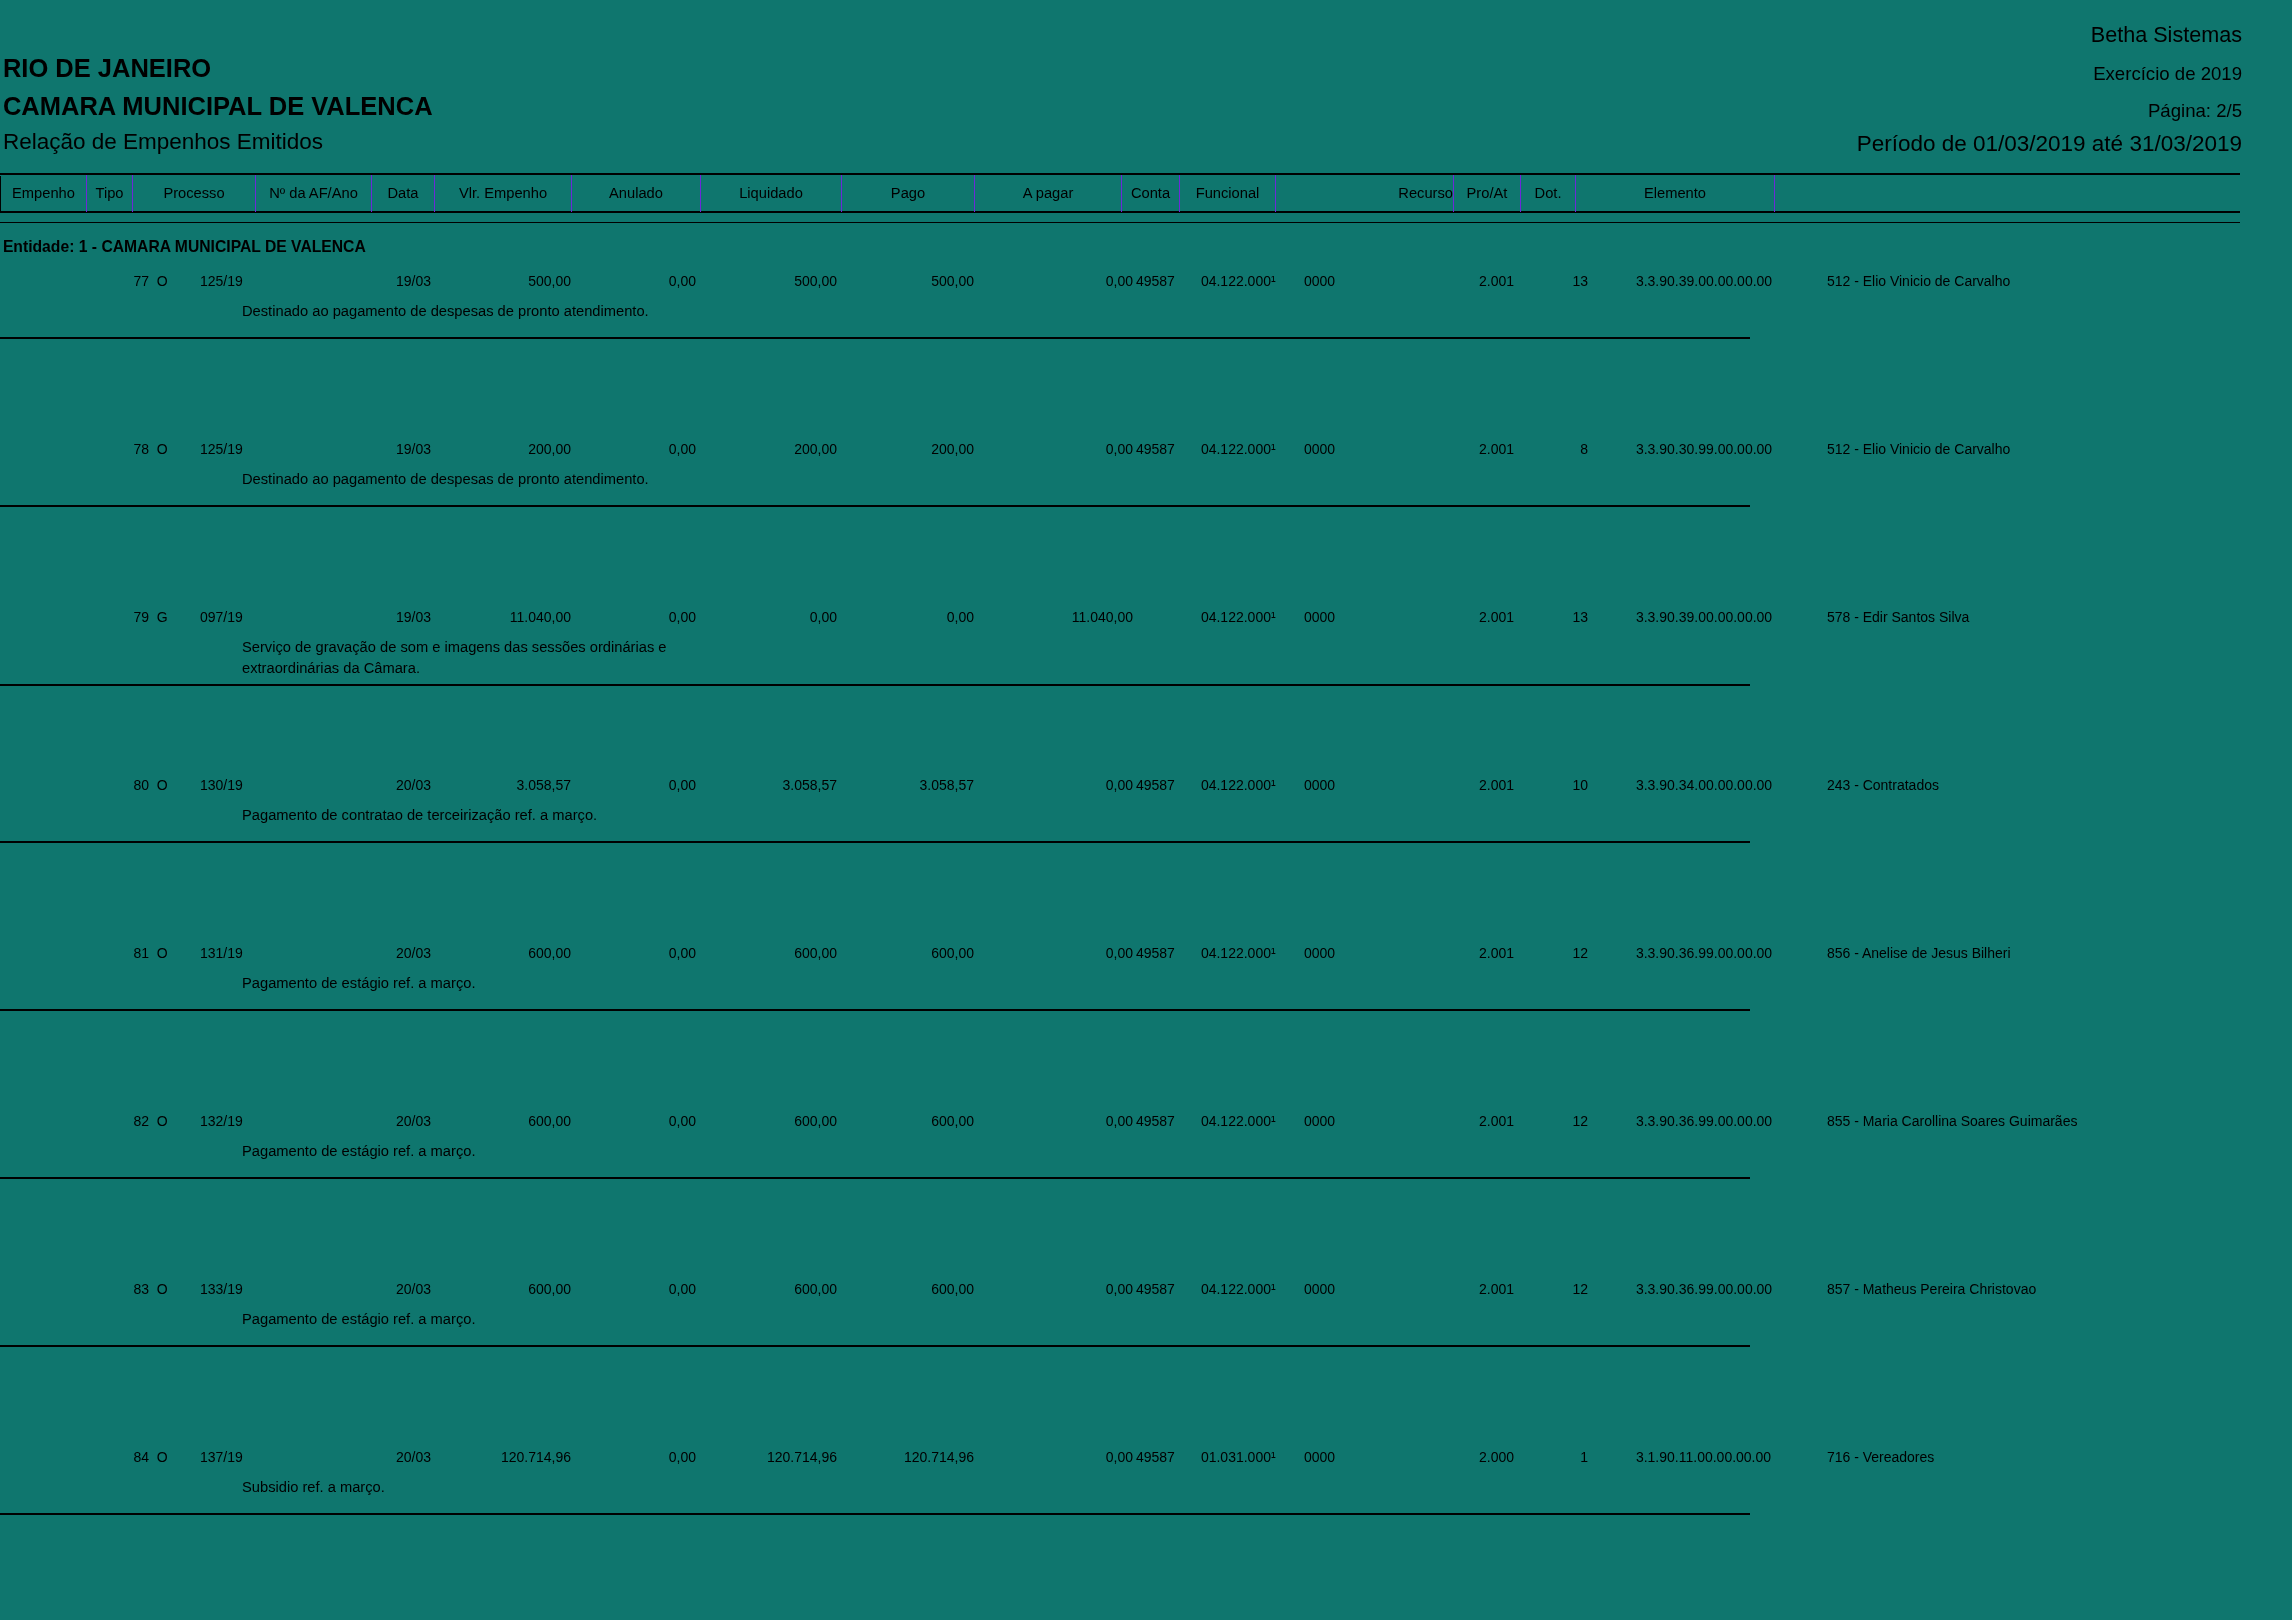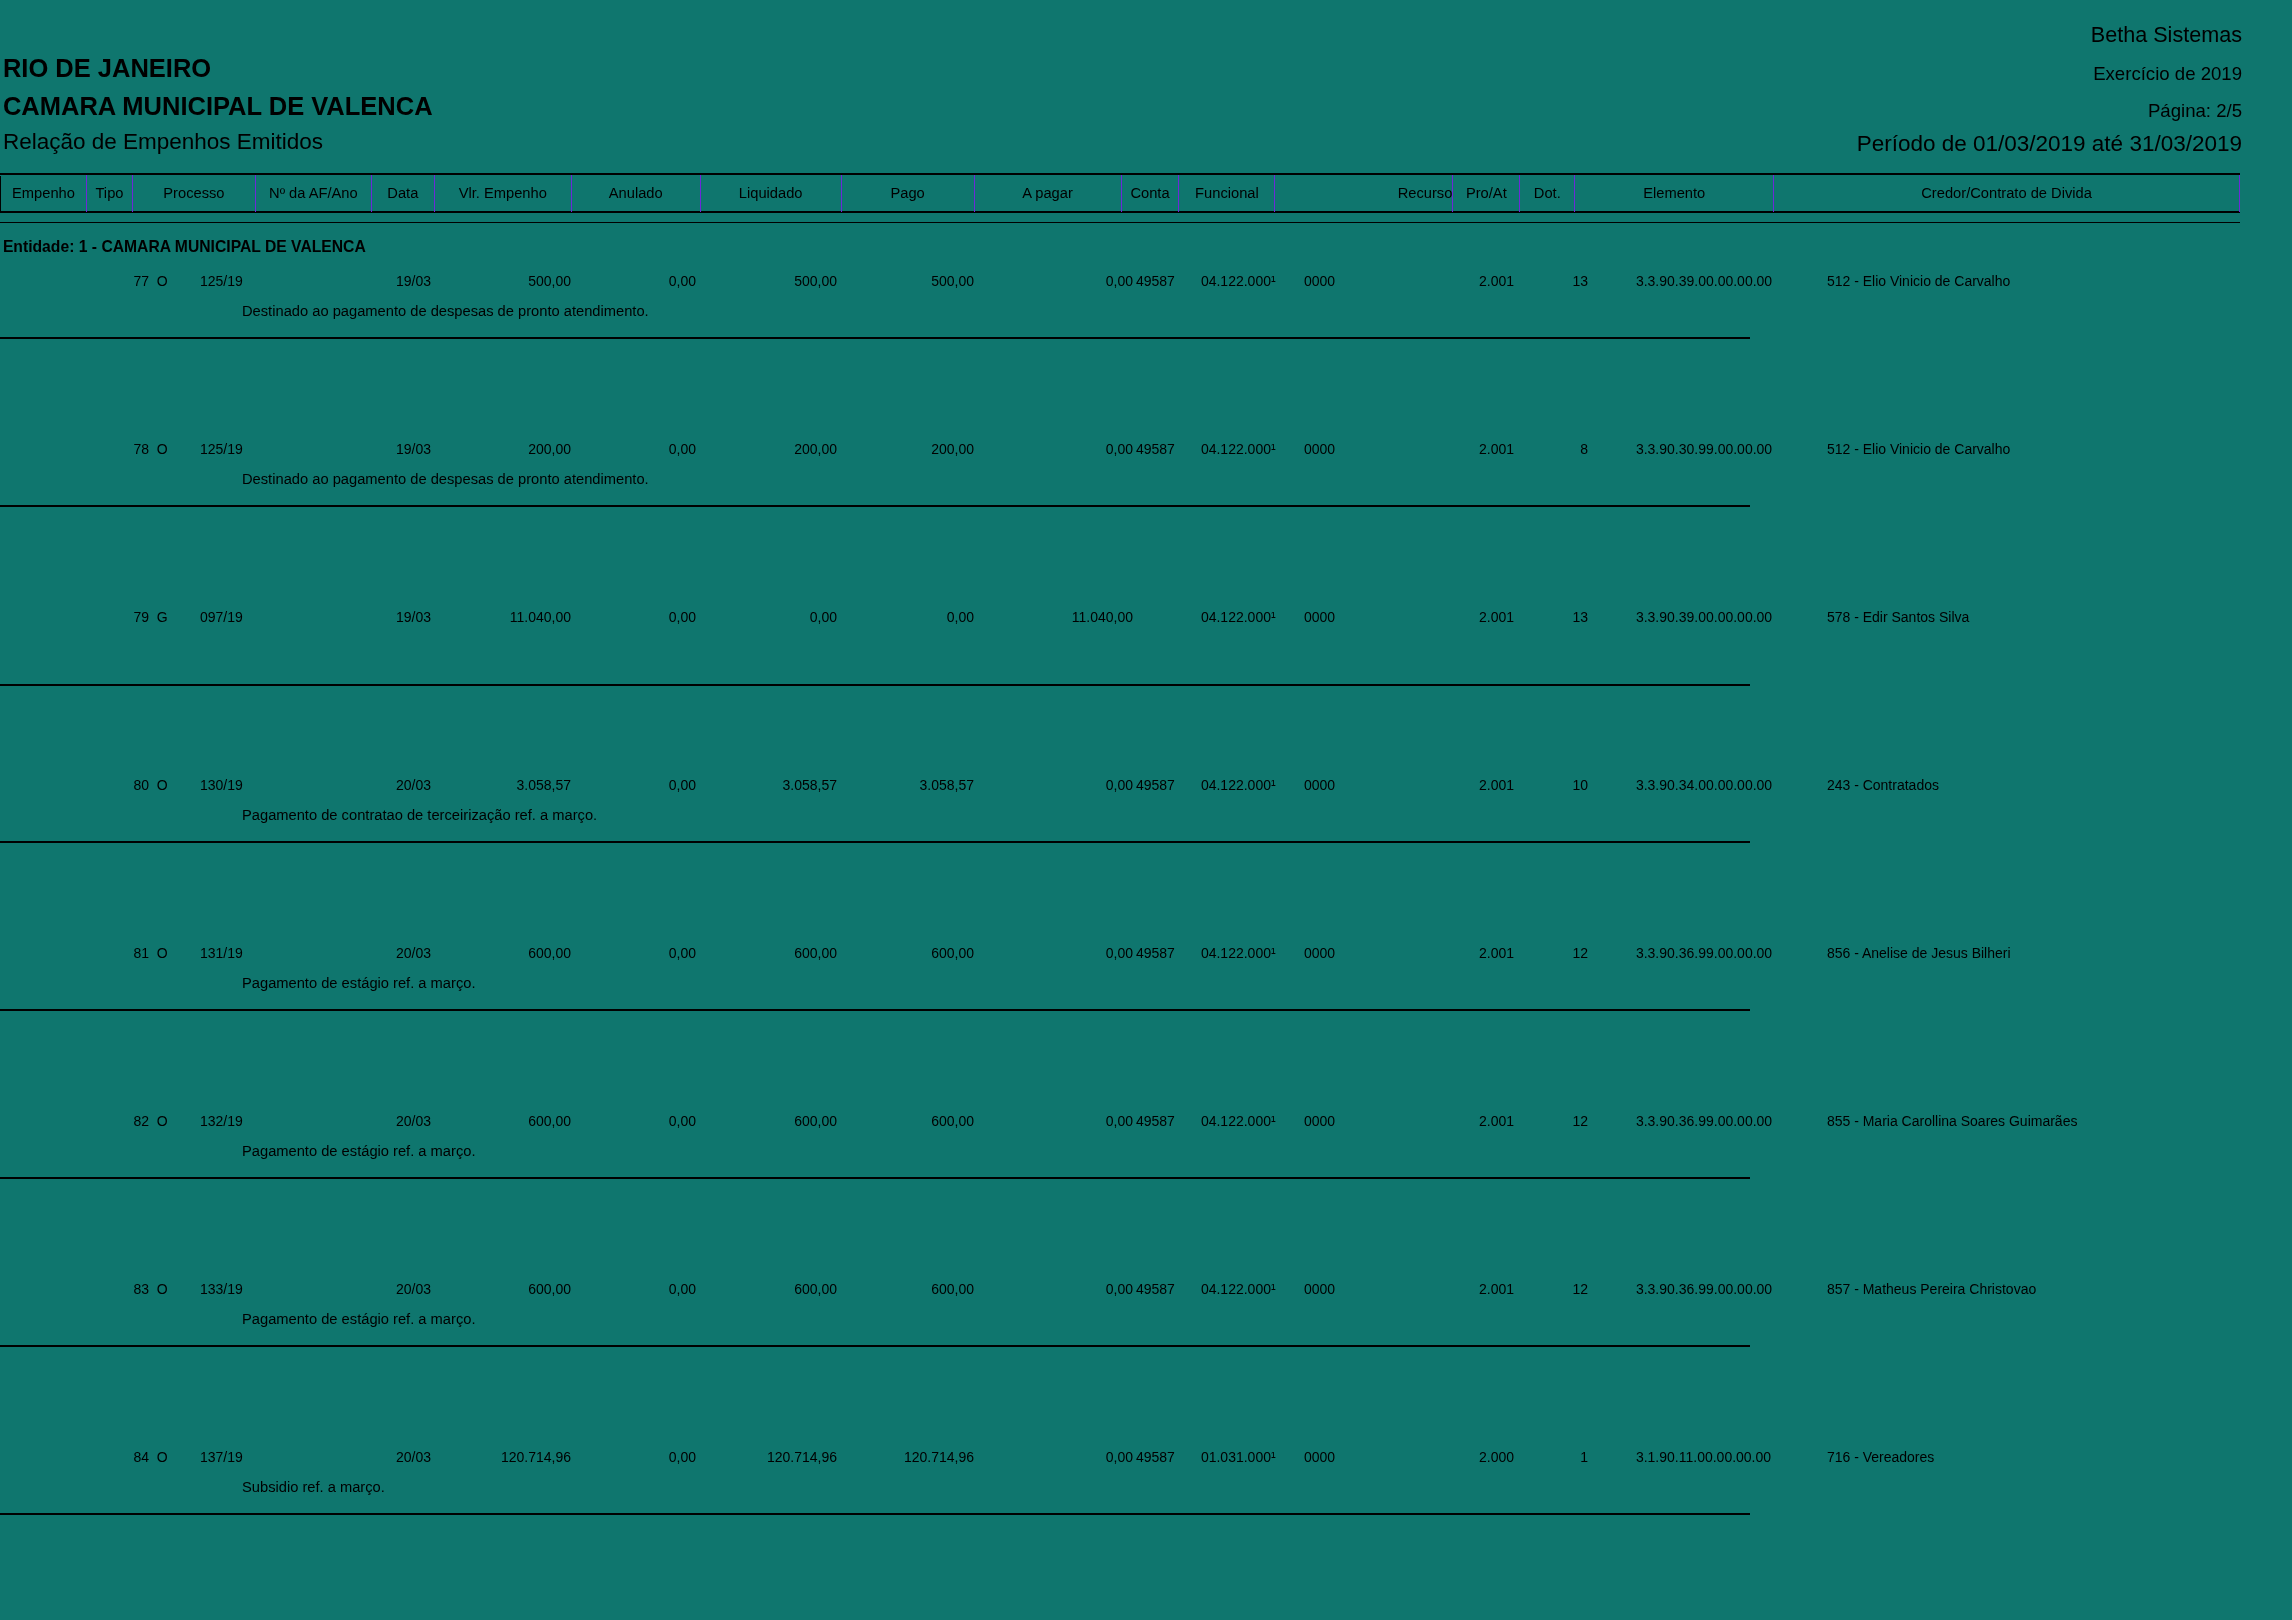--- a/index.html
+++ b/index.html
@@ -100,21 +100,20 @@
     <div class="th">Anulado</div>
     <div class="th">Liquidado</div>
     <div class="th">Pago</div>
     <div class="th">A pagar</div>
     <div class="th">Conta</div>
     <div class="th">Funcional</div>
     <div class="th">Recurso</div>
     <div class="th">Pro/At</div>
     <div class="th">Dot.</div>
     <div class="th">Elemento</div>
-    <div class="th">Credor/Contrato de Divida</div>
   </div>
   <div class="thead-underline"></div>
 
   <div class="entity">Entidade: 1 - CAMARA MUNICIPAL DE VALENCA</div>
 
   <div class="rows">
   <div class="block">
     <div class="vals">
       <div class="c ra">77</div>
       <div class="c la pl8">O</div>
@@ -172,20 +171,21 @@
       <div class="c ra">0,00</div>
       <div class="c ra">11.040,00</div>
       <div class="c la pl3"></div>
       <div class="c la pl4">04.122.000¹</div>
       <div class="c la pl7">0000</div>
       <div class="c ra">2.001</div>
       <div class="c ra">13</div>
       <div class="c la pl6">3.3.90.39.00.00.00.00</div>
       <div class="c la pl6">578 - Edir Santos Silva</div>
     </div>
+    <div class="desc">Serviço de gravação de som e imagens das sessões ordinárias e extraordinárias da Câmara.</div>
     <div class="rule"></div>
   </div>
 
   <div class="block">
     <div class="vals">
       <div class="c ra">80</div>
       <div class="c la pl8">O</div>
       <div class="c la pl4">130/19</div>
       <div class="c ra">20/03</div>
       <div class="c ra">3.058,57</div>

